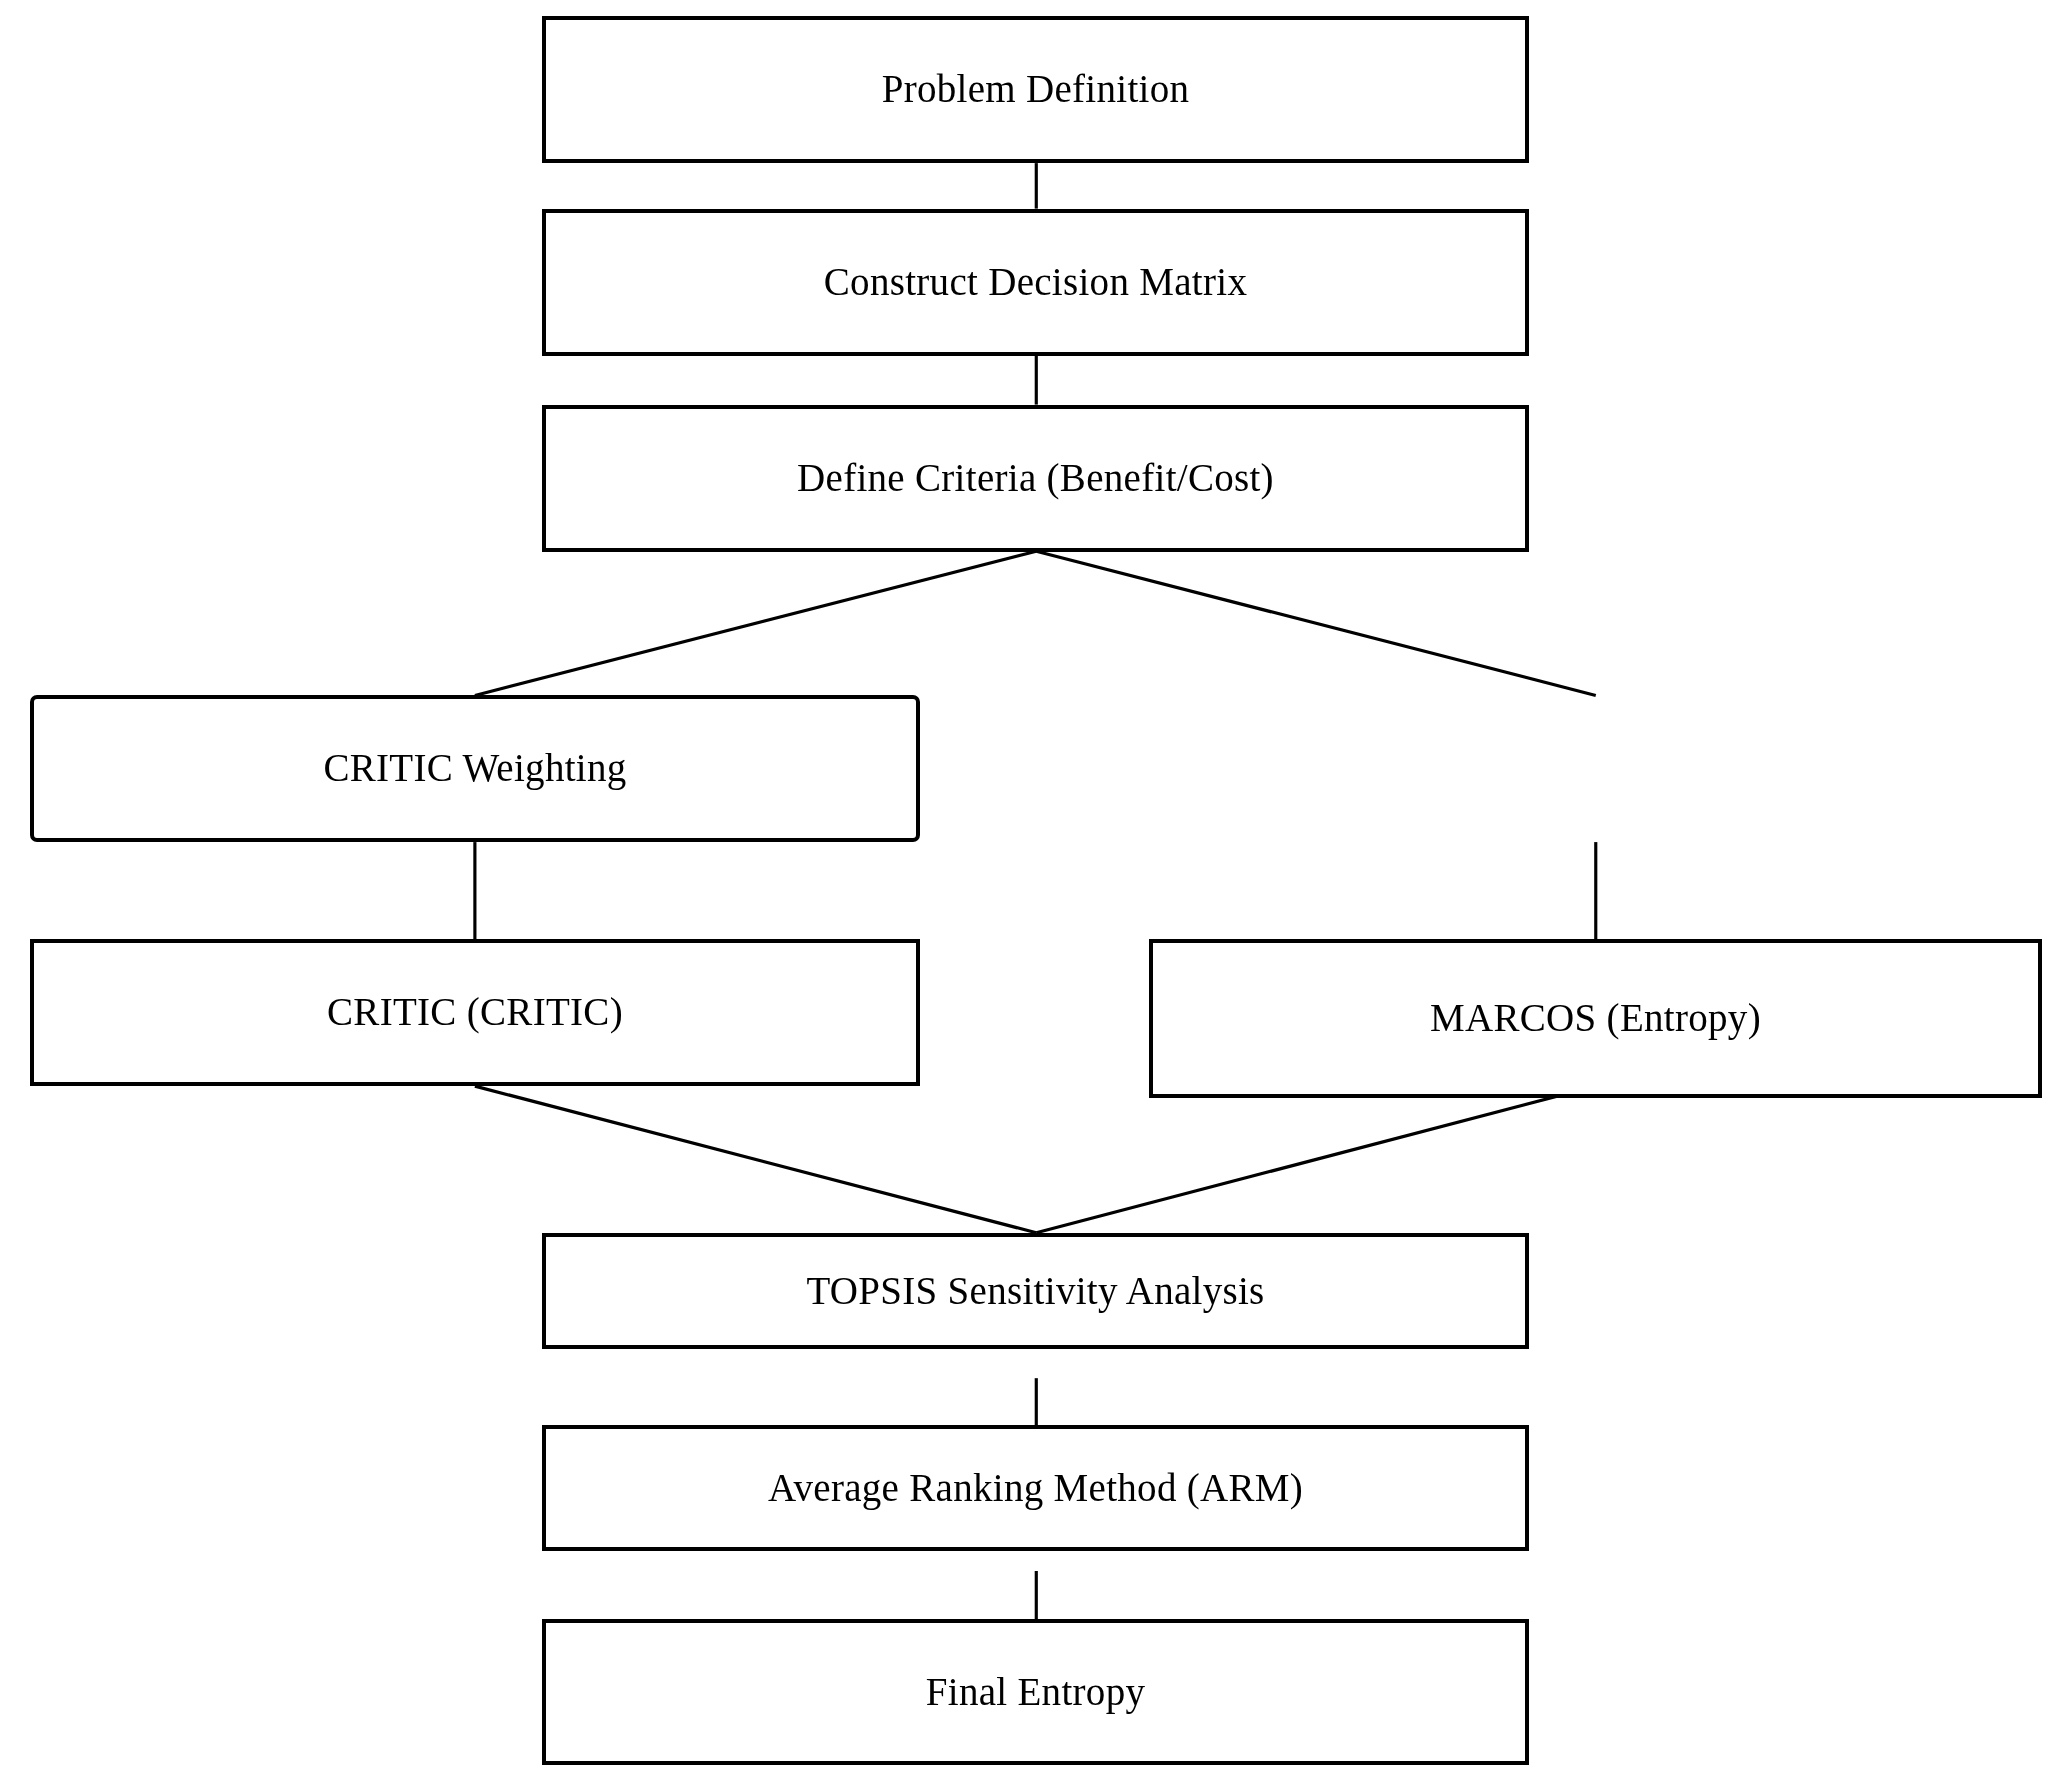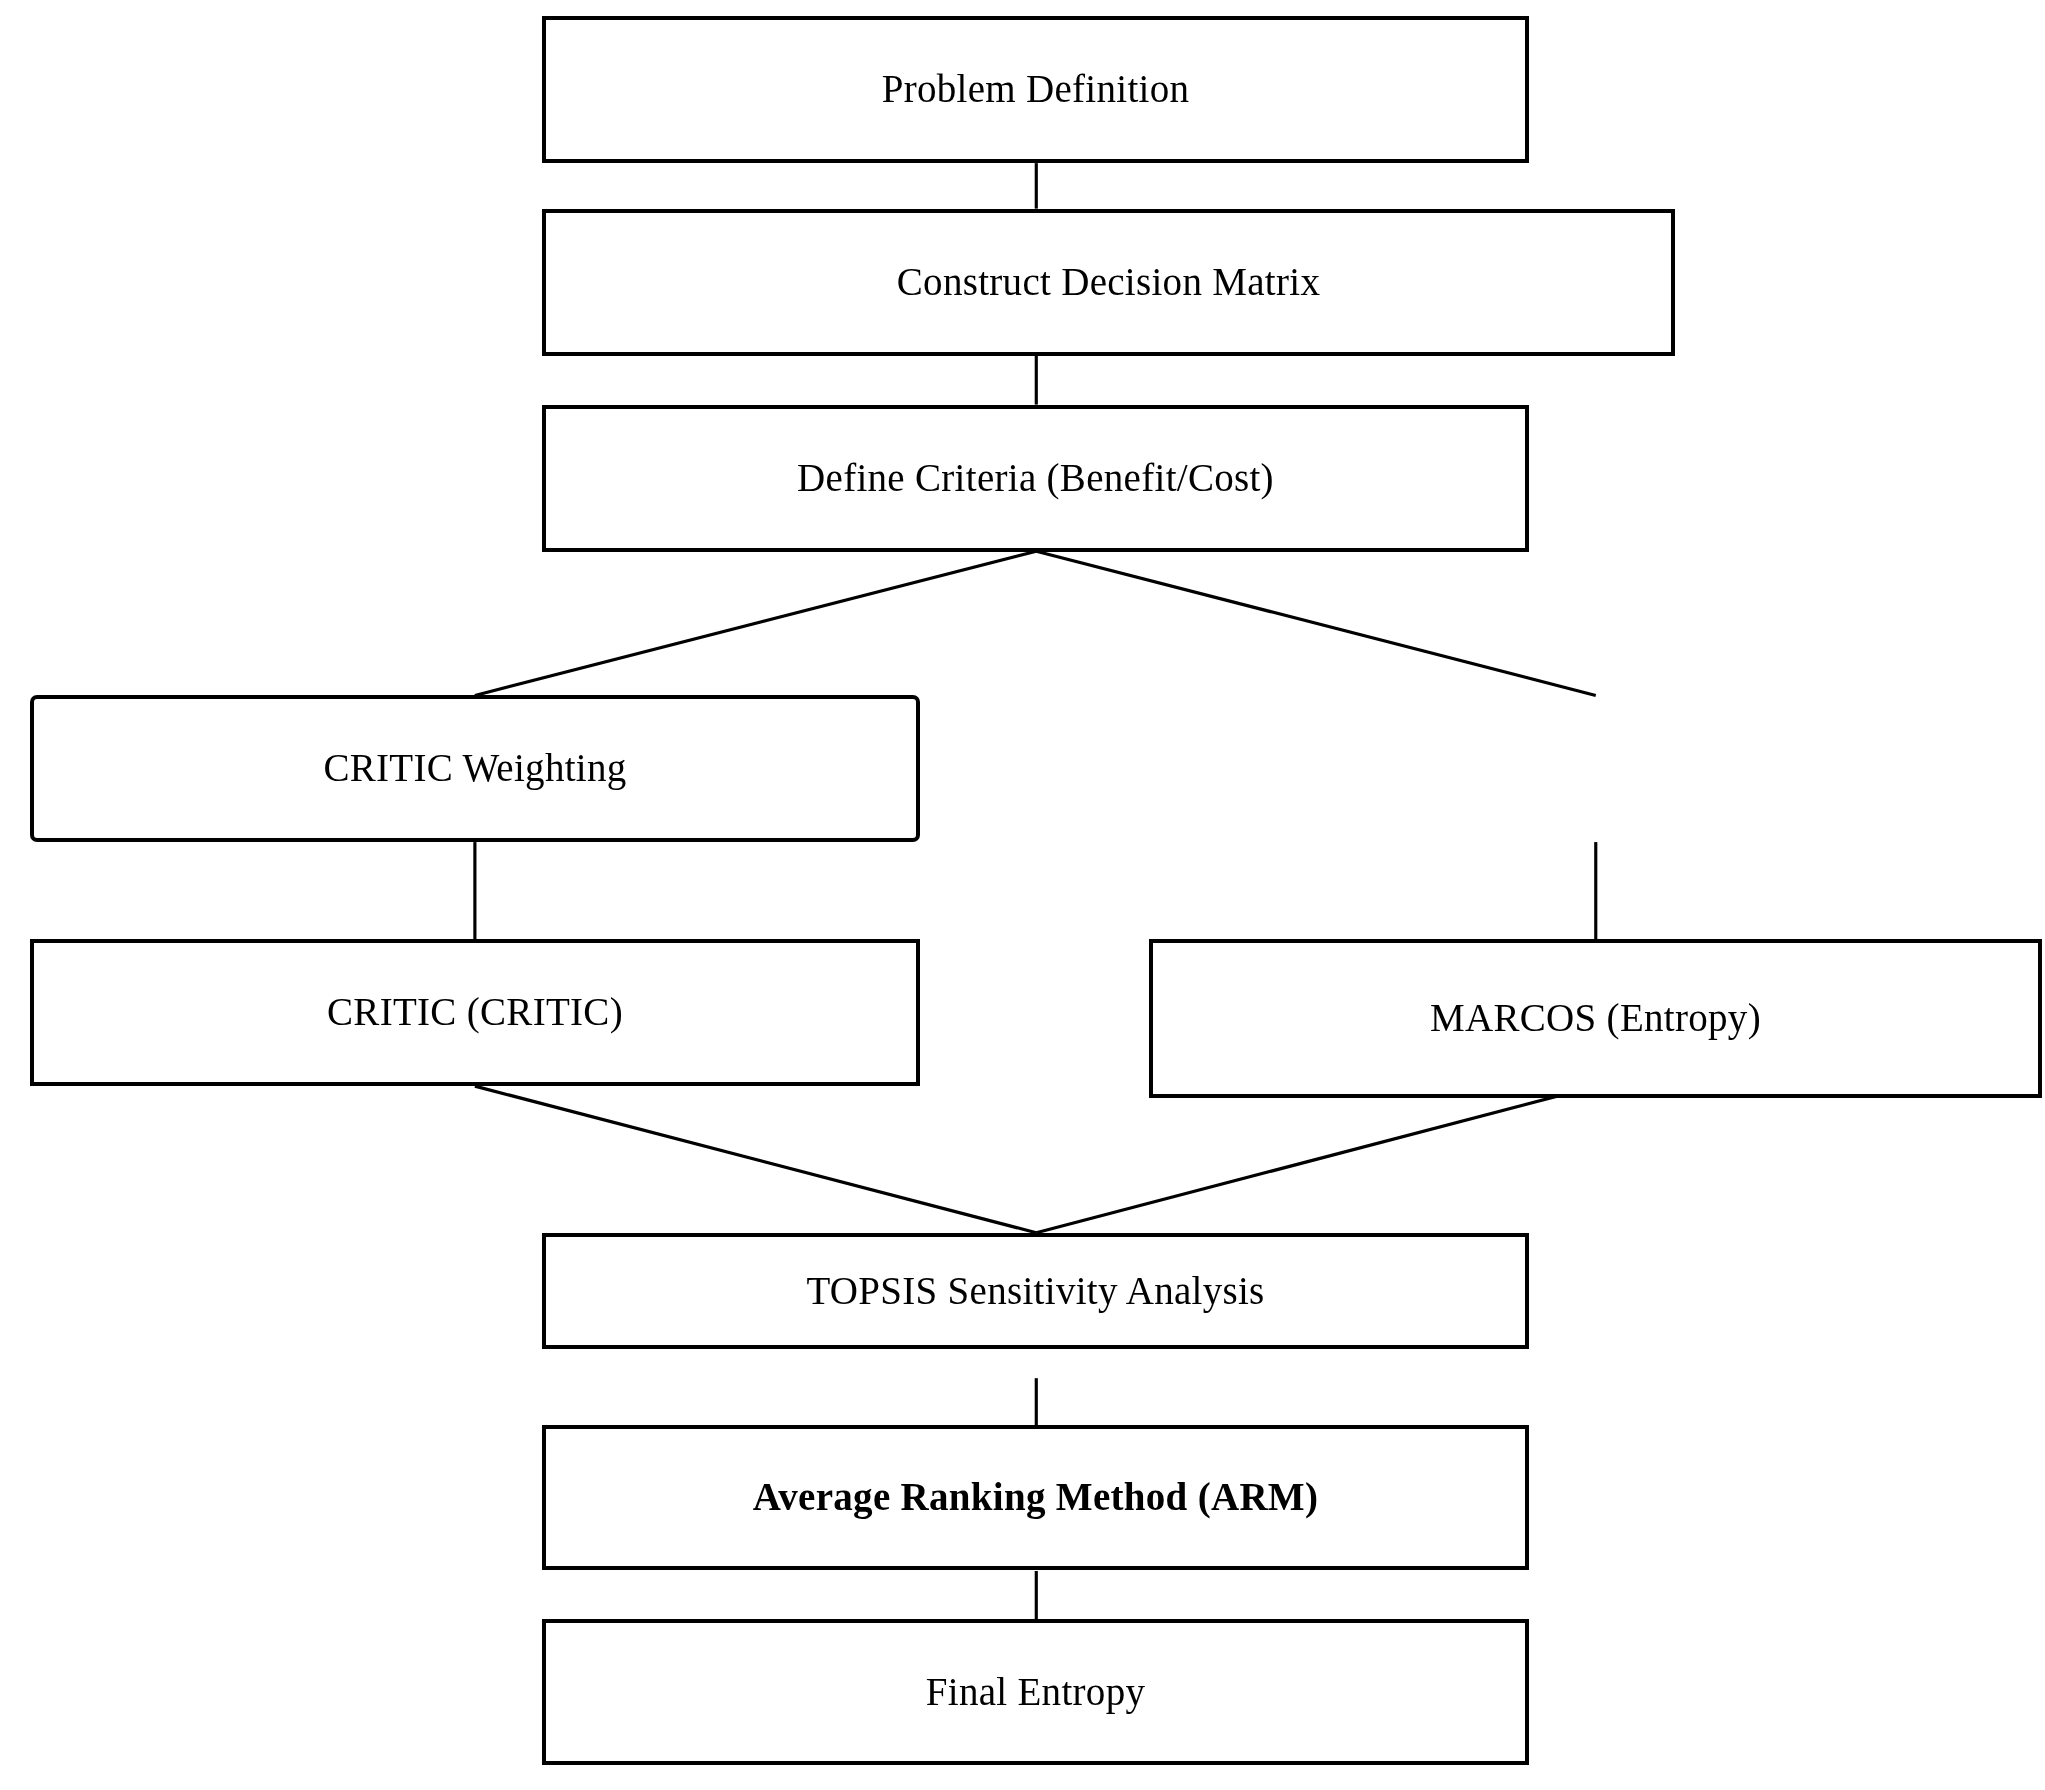--- a/index.html
+++ b/index.html
@@ -59,21 +59,21 @@
     <line x1="751" y1="1718" x2="1639" y2="1950"></line>
     <line x1="2524" y1="1718" x2="1639" y2="1950"></line>
     <line x1="1639" y1="2180" x2="1639" y2="2255"></line>
     <line x1="1639" y1="2485" x2="1639" y2="2562"></line>
   </svg>
 
   <div class="node" style="left:542px; top:16.4px; width:987px; height:147px;">
     <span class="node-label">Problem Definition</span>
   </div>
 
-  <div class="node" style="left:542px; top:209px; width:1133px; height:147px;">
+  <div class="node" style="left:542px; top:209px; width:987px; height:147px;">
     <span class="node-label">Construct Decision Matrix</span>
   </div>
 
   <div class="node" style="left:542px; top:405px; width:987px; height:147px;">
     <span class="node-label">Define Criteria (Benefit/Cost)</span>
   </div>
 
   <div class="node" style="left:30px; top:695px; width:890px; height:147px;border-radius:7px;">
     <span class="node-label">CRITIC Weighting</span>
   </div>
@@ -84,21 +84,21 @@
   </div>
 
   <div class="node" style="left:1149px; top:939px; width:893px; height:159px;">
     <span class="node-label">MARCOS (Entropy)</span>
   </div>
 
   <div class="node" style="left:542px; top:1233px; width:987px; height:116px;">
     <span class="node-label">TOPSIS Sensitivity Analysis</span>
   </div>
 
-  <div class="node" style="left:542px; top:1425px; width:987px; height:145px;font-weight:bold;">
+  <div class="node" style="left:542px; top:1425px; width:987px; height:126px;">
     <span class="node-label">Average Ranking Method (ARM)</span>
   </div>
 
   <div class="node" style="left:542px; top:1619px; width:987px; height:146px;">
     <span class="node-label">Final Entropy</span>
   </div>
 
 </div>
 
 

